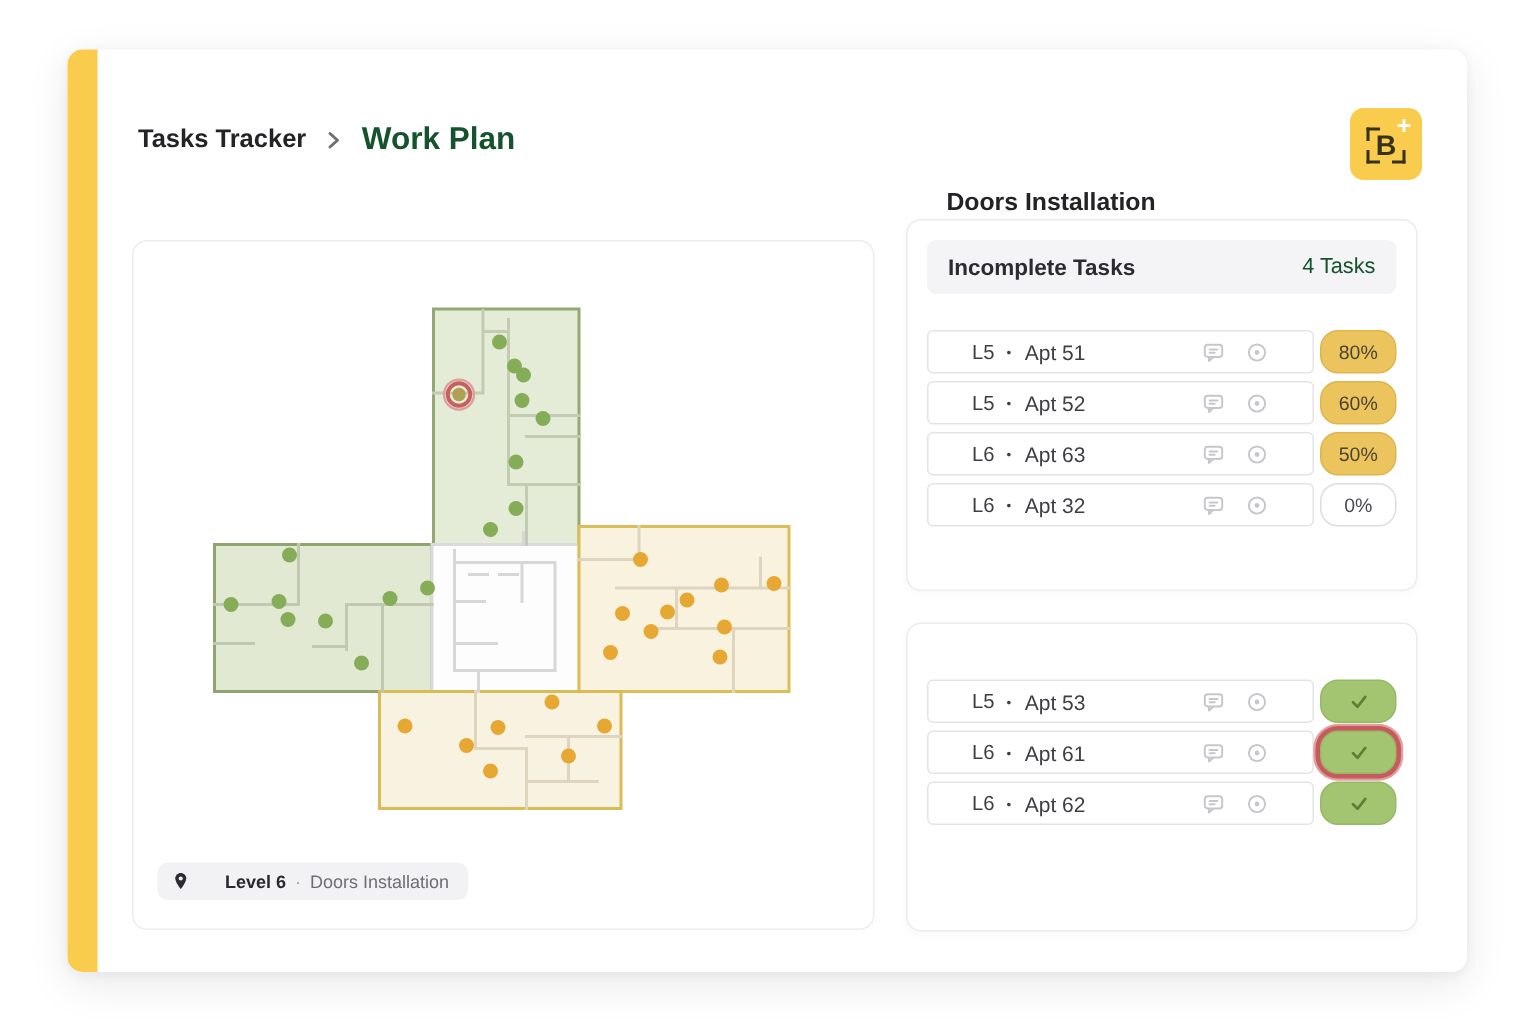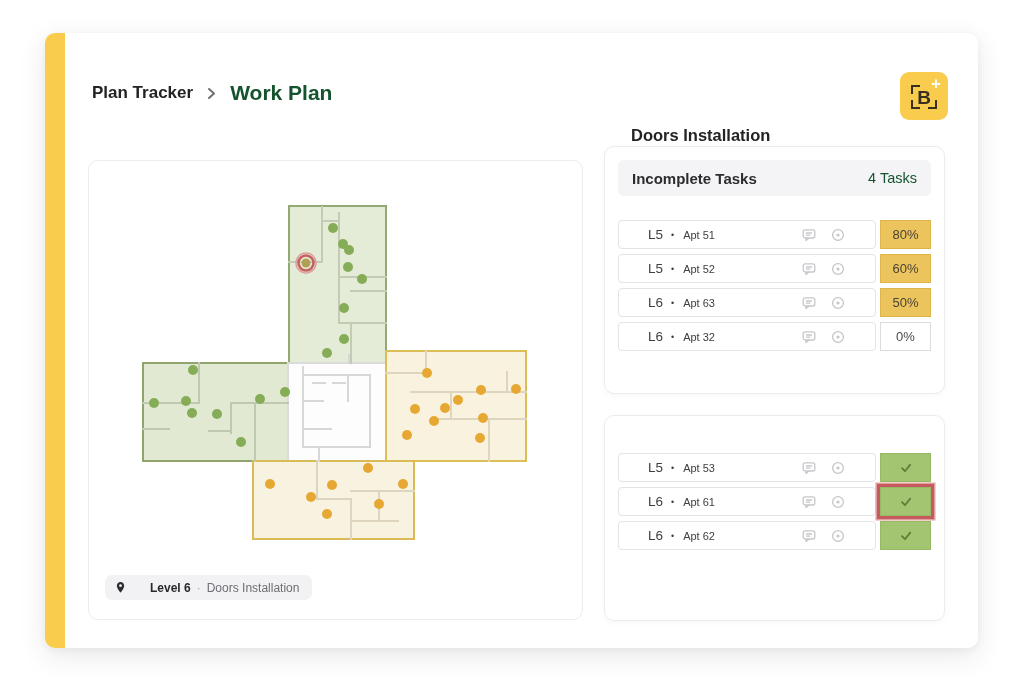--- a/index.html
+++ b/index.html
@@ -41,38 +41,38 @@
   .card-header{height:36px;background:#f4f4f6;border-radius:6px;display:flex;align-items:center;
     justify-content:space-between;padding:0 14px;}
   .card-header-title{font-size:15px;font-weight:700;color:#2c2c30;}
   .card-header-count{font-size:14.5px;color:#14532d;}
   .rows{margin-top:24px;display:flex;flex-direction:column;gap:5px;}
   .task-row{display:flex;gap:4px;height:29px;}
   .row-main{flex:1;border:1px solid #e4e4e8;border-radius:4px;display:flex;align-items:center;
     padding:0 29px;background:#fff;cursor:pointer;}
   .row-level{font-size:13.5px;color:#3e3e43;min-width:19px;}
   .row-bullet{font-size:9px;color:#3e3e43;margin:0 9px 0 4px;}
-  .row-apt{font-size:11px;color:#3e3e43;}
+  .row-apt{font-size:14px;color:#3e3e43;}
   .row-icon{display:flex;align-items:center;cursor:pointer;}
   .icon-comment{margin-left:auto;margin-right:13px;}
-  .row-badge{width:51px;border-radius:0;display:flex;align-items:center;justify-content:center;
+  .row-badge{width:51px;border-radius:12px;display:flex;align-items:center;justify-content:center;
     font-size:13px;box-sizing:border-box;cursor:pointer;}
   .badge-amber{background:#ECC45E;border:1px solid #dfb54b;color:#4b4435;}
   .badge-plain{background:#fff;border:1px solid #dcdcdf;color:#4b4b50;}
   .badge-check{background:#A3C572;border:1px solid #96b964;}
   .badge-highlighted{box-shadow:0 0 0 3px #C75A5E,0 0 0 4.5px #dfa19e;}
 </style>
 </head>
 <body>
 
 <div class="app">
   <div class="accent-bar"></div>
 
   <div class="breadcrumb">
-    <span class="crumb-section">Plan Tracker</span>
+    <span class="crumb-section">Tasks Tracker</span>
     <span class="crumb-chevron">
       <svg width="11" height="13" viewBox="0 0 11 13">
           <path d="M3 2l5 4.5L3 11" fill="none" stroke="#6f6f75" stroke-width="2" stroke-linecap="round" stroke-linejoin="round"></path>
         </svg>
     </span>
     <span class="crumb-page">Work Plan</span>
   </div>
 
   <div class="logo">
     <span class="logo-corner lc-tl"></span>

